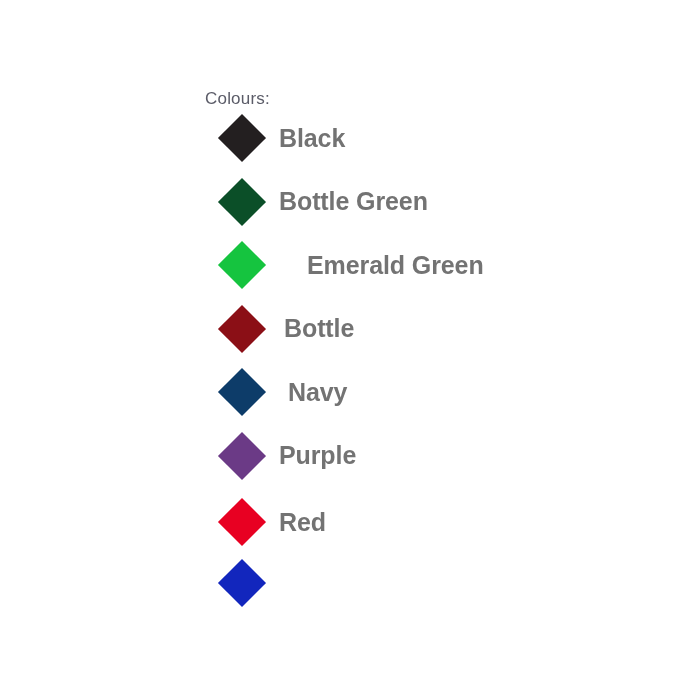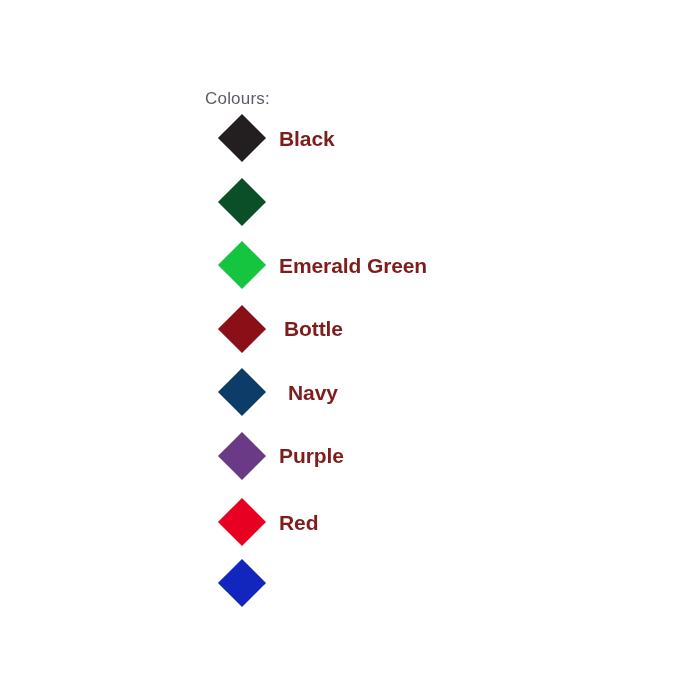--- a/index.html
+++ b/index.html
@@ -58,23 +58,23 @@
   }
   .swatch-diamond {
     position: absolute;
     left: 11px;
     top: 11px;
     width: 34px;
     height: 34px;
     transform: rotate(45deg);
   }
   .colour-label {
-    font-size: 21px;
+    font-size: 25px;
     font-weight: bold;
-    color: #7f1d1d;
+    color: #737373;
     line-height: 1;
     white-space: nowrap;
     padding-left: 9px;
     letter-spacing: -0.1px;
   }
   .colour-label.indented {
     padding-left: 14px;
   }
 </style>
 </head>
@@ -88,22 +88,23 @@
       <li class="colour-row" style="top: 110px;">
         <span class="swatch-wrap">
           <span class="swatch-diamond" style="background: rgb(35, 31, 32);"></span>
         </span>
         <span class="colour-label">Black</span>
       </li>
       <li class="colour-row" style="top: 173.5px;">
         <span class="swatch-wrap">
           <span class="swatch-diamond" style="background: rgb(11, 79, 40);"></span>
         </span>
+        <span class="colour-label">Bottle Green</span>
       </li>
-      <li class="colour-row" style="top: 237px;">
+      <li class="colour-row" style="top: 237px; gap: 28px;">
         <span class="swatch-wrap">
           <span class="swatch-diamond" style="background: rgb(21, 196, 63);"></span>
         </span>
         <span class="colour-label">Emerald Green</span>
       </li>
       <li class="colour-row" style="top: 300.5px;">
         <span class="swatch-wrap">
           <span class="swatch-diamond" style="background: rgb(139, 15, 22);"></span>
         </span>
         <span class="colour-label indented">Bottle</span>

